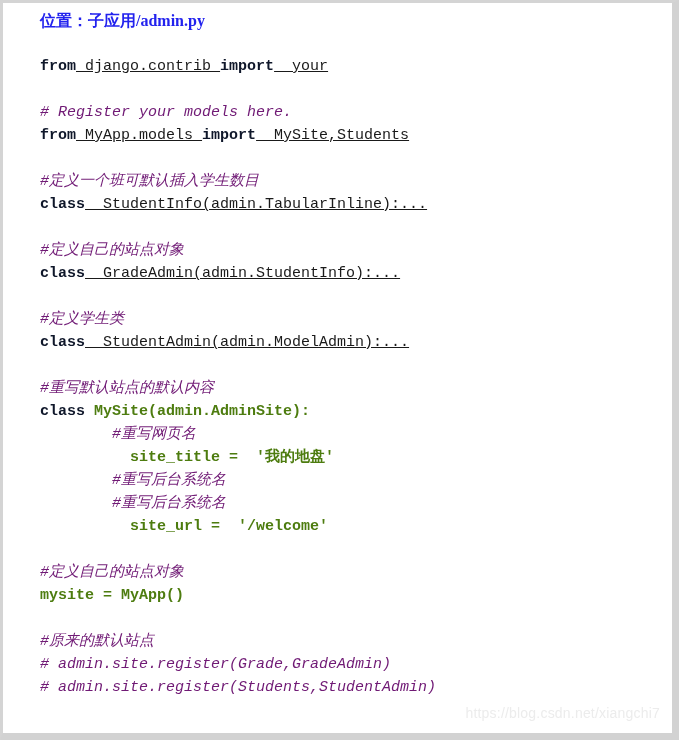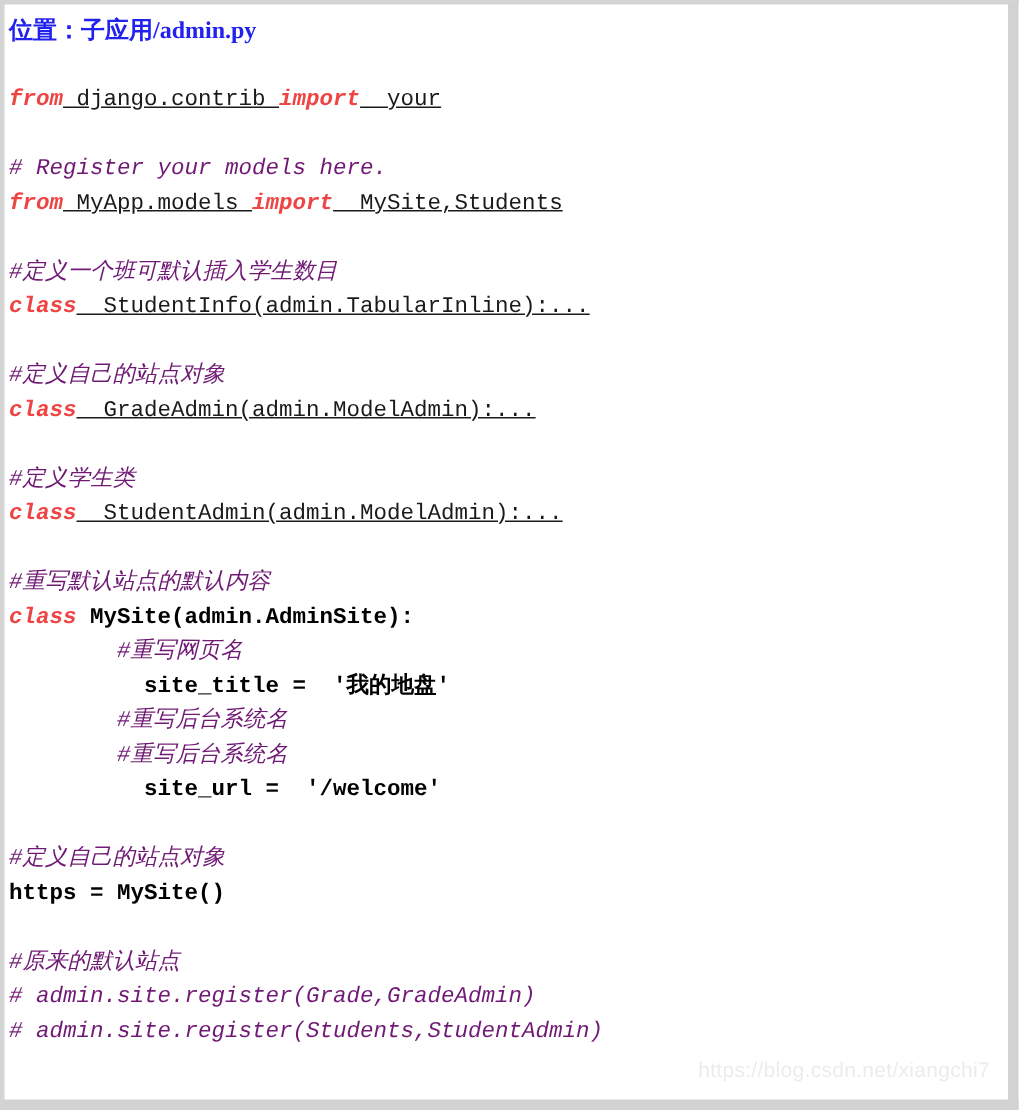--- a/index.html
+++ b/index.html
@@ -36,45 +36,45 @@
     height: 100%;
   }
 
   .line {
     height: 23px;
     line-height: 23px;
     white-space: pre;
     font-size: 15px;
     font-family: "Liberation Mono", "DejaVu Sans Mono", monospace;
     letter-spacing: 0px;
+    margin-left: 34px;
   }
   .line.blank { }
 
   
   .t-title {
     color: #2222ee;
     font-weight: bold;
     font-size: 16px;
     font-family: "Liberation Serif", "DejaVu Serif", serif;
   }
   .t-kw {
-    color: #ef4444;
+    color: #0f172a;
     font-weight: bold;
-    font-style: italic;
   }
   .t-plain {
     color: #1a1a1a;
     text-decoration: underline;
   }
   .t-comment {
     color: #701a75;
     font-style: italic;
   }
   .t-red {
-    color: #000000;
+    color: #4d7c0f;
     font-weight: bold;
   }
 
   #watermark {
     position: absolute;
     right: 12px;
     bottom: 12px;
     color: #ececec;
     font-size: 14px;
     font-family: "Liberation Sans", "DejaVu Sans", sans-serif;
@@ -93,35 +93,35 @@
       <div class="line blank">&nbsp;</div>
       <div class="line"><span class="t-kw">from</span><span class="t-plain"> django.contrib </span><span class="t-kw">import</span><span class="t-plain">  your</span></div>
       <div class="line blank">&nbsp;</div>
       <div class="line"><span class="t-comment"># Register your models here.</span></div>
       <div class="line"><span class="t-kw">from</span><span class="t-plain"> MyApp.models </span><span class="t-kw">import</span><span class="t-plain">  MySite,Students</span></div>
       <div class="line blank">&nbsp;</div>
       <div class="line"><span class="t-comment">#定义一个班可默认插入学生数目</span></div>
       <div class="line"><span class="t-kw">class</span><span class="t-plain">  StudentInfo(admin.TabularInline):...</span></div>
       <div class="line blank">&nbsp;</div>
       <div class="line"><span class="t-comment">#定义自己的站点对象</span></div>
-      <div class="line"><span class="t-kw">class</span><span class="t-plain">  GradeAdmin(admin.ModelAdmin):...</span></div>
+      <div class="line"><span class="t-kw">class</span><span class="t-plain">  GradeAdmin(admin.StudentInfo):...</span></div>
       <div class="line blank">&nbsp;</div>
       <div class="line"><span class="t-comment">#定义学生类</span></div>
       <div class="line"><span class="t-kw">class</span><span class="t-plain">  StudentAdmin(admin.ModelAdmin):...</span></div>
       <div class="line blank">&nbsp;</div>
       <div class="line"><span class="t-comment">#重写默认站点的默认内容</span></div>
       <div class="line"><span class="t-kw">class</span><span class="t-red"> MySite(admin.AdminSite):</span></div>
       <div class="line"><span class="t-comment">        #重写网页名</span></div>
       <div class="line"><span class="t-red">          site_title =  '我的地盘'</span></div>
       <div class="line"><span class="t-comment">        #重写后台系统名</span></div>
       <div class="line"><span class="t-comment">        #重写后台系统名</span></div>
       <div class="line"><span class="t-red">          site_url =  '/welcome'</span></div>
       <div class="line blank">&nbsp;</div>
       <div class="line"><span class="t-comment">#定义自己的站点对象</span></div>
-      <div class="line"><span class="t-red">https = MySite()</span></div>
+      <div class="line"><span class="t-red">mysite = MyApp()</span></div>
       <div class="line blank">&nbsp;</div>
       <div class="line"><span class="t-comment">#原来的默认站点</span></div>
       <div class="line"><span class="t-comment"># admin.site.register(Grade,GradeAdmin)</span></div>
       <div class="line"><span class="t-comment"># admin.site.register(Students,StudentAdmin)</span></div>
       <div class="line blank">&nbsp;</div>
     </div>
 
   <div id="watermark">https://blog.csdn.net/xiangchi7</div>
 
 </div>

